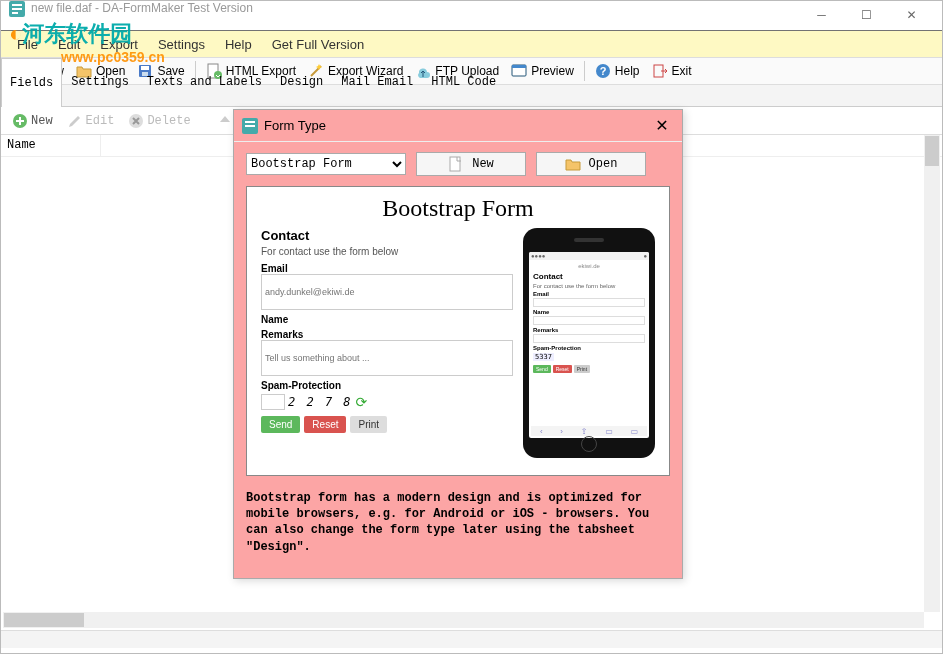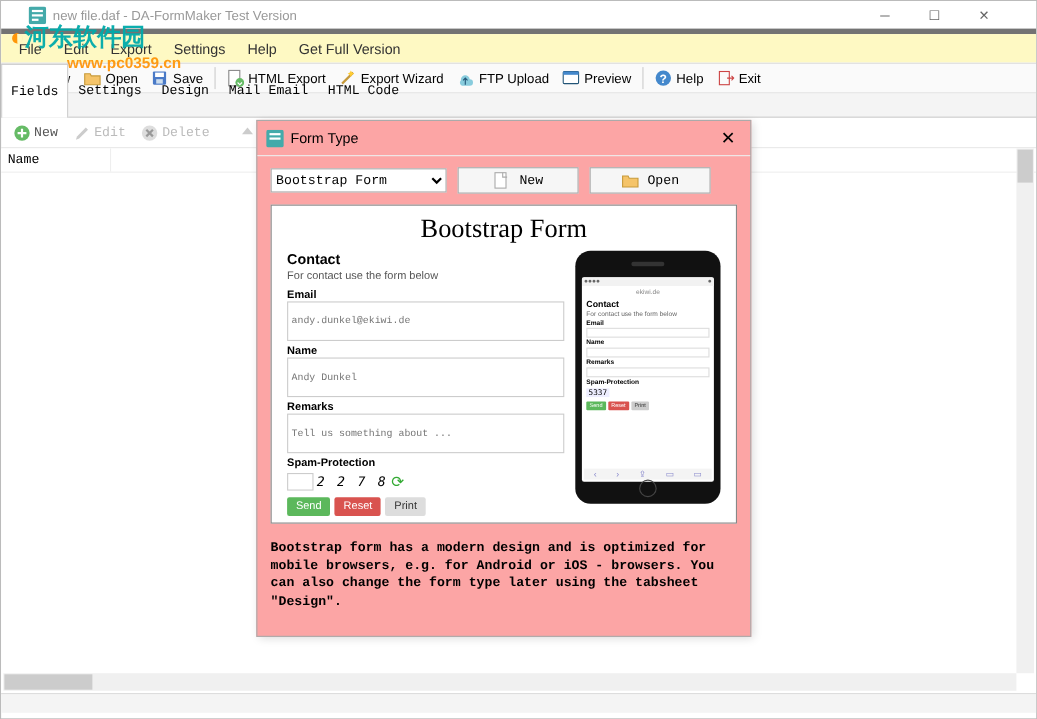--- a/index.html
+++ b/index.html
@@ -10,25 +10,24 @@
   width: 943px;
   height: 654px;
   overflow: hidden;
   position: relative;
   border: 1px solid #bbb;
 }
 .titlebar {
   height: 30px;
   background: #fff;
   display: flex;
-  align-items: center;
-  padding: 0 25px;
+  padding: 0 8px;
   color: #999;
   font-size: 12px;
-  border-bottom: 5px solid #737373;
+  border-bottom: 1px solid #737373;
 }
 .titlebar .app-icon { width:16px; height:16px; margin-right:6px; display:inline-flex; }
 .titlebar .spacer { flex:1; }
 .titlebar .win-btn { width:45px; height:28px; display:flex; align-items:center; justify-content:center; color:#666; }
 .menubar {
   height: 26px;
   background:#fef9c3;
   display:flex;
   align-items:center;
   padding:0 6px;
@@ -149,21 +148,21 @@
   font-weight:normal;
   font-size:24px;
   text-align:center;
   margin:8px 0 6px;
 }
 .preview-content { display:flex; padding:0 14px; gap:10px;}
 .form-col { flex:1; font-family:Arial,sans-serif;}
 .form-col h3 { font-size:13px; font-weight:bold; margin-bottom:3px;}
 .form-col .sub { font-size:10px; color:#555; margin-bottom:6px;}
 .form-col label { font-size:10px; font-weight:bold; display:block; margin-top:4px;}
-.form-col .field { width:100%; height:16px; border:1px solid #ccc; font-size:9px; padding:17px 3px; color:#aaa; background:#fff;font-family:Liberation Mono, monospace;}
+.form-col .field { width:100%; height:16px; border:1px solid #ccc; font-size:9px; padding:17px 3px; color:#aaa; background:#fff;}
 .form-col .captcha { display:flex; gap:3px; align-items:center; margin-top:3px;}
 .form-col .captcha .box{width:24px;height:16px;border:1px solid #ccc;}
 .form-col .captcha .digits{font-family:monospace;font-size:12px;letter-spacing:2px;font-style:italic;}
 .form-col .refresh{color:#3a3;font-size:14px;}
 .form-col .btns { display:flex; gap:4px; margin-top:6px;}
 .form-col .btns .b{font-size:10px;padding:3px 8px;border-radius:2px;color:#fff;}
 .form-col .btns .send{background:#5cb85c;}
 .form-col .btns .reset{background:#d9534f;}
 .form-col .btns .print{background:#ddd;color:#333;}
 .phone {
@@ -315,20 +314,21 @@
           <path d="M9 8h6m-2-2l2 2-2 2" fill="none" stroke="#c44"></path>
         </svg>
       </span>
       <span>Exit</span>
     </span>
 </div>
 
 <div class="tabstrip">
   <div class="tab active">Fields</div>
   <div class="tab">Settings</div>
+  <div class="tab">Texts and Labels</div>
   <div class="tab">Design</div>
   <div class="tab">Mail Email</div>
   <div class="tab">HTML Code</div>
 </div>
 
 <div class="secondbar">
   <span class="btn">
       <span class="ic">
         <svg viewBox="0 0 16 16">
           <circle cx="8" cy="8" r="7" fill="#6b6"></circle>
@@ -426,21 +426,20 @@
 
     <div class="preview">
       <h2>Bootstrap Form</h2>
       <div class="preview-content">
         <div class="form-col">
           <h3>Contact</h3>
           <div class="sub">For contact use the form below</div>
           <label>Email</label>
           <input class="field" placeholder="andy.dunkel@ekiwi.de" style="">
           <label>Name</label>
-          <input class="field" placeholder="Andy Dunkel" style="">
           <label>Remarks</label>
           <input class="field" placeholder="Tell us something about ..." style="">
           <label>Spam-Protection</label>
           <div class="captcha">
             <span class="box"></span>
             <span class="digits">2 2 7 8</span>
             <span class="refresh">⟳</span>
           </div>
           <div class="btns">
             <span class="b send">Send</span>

